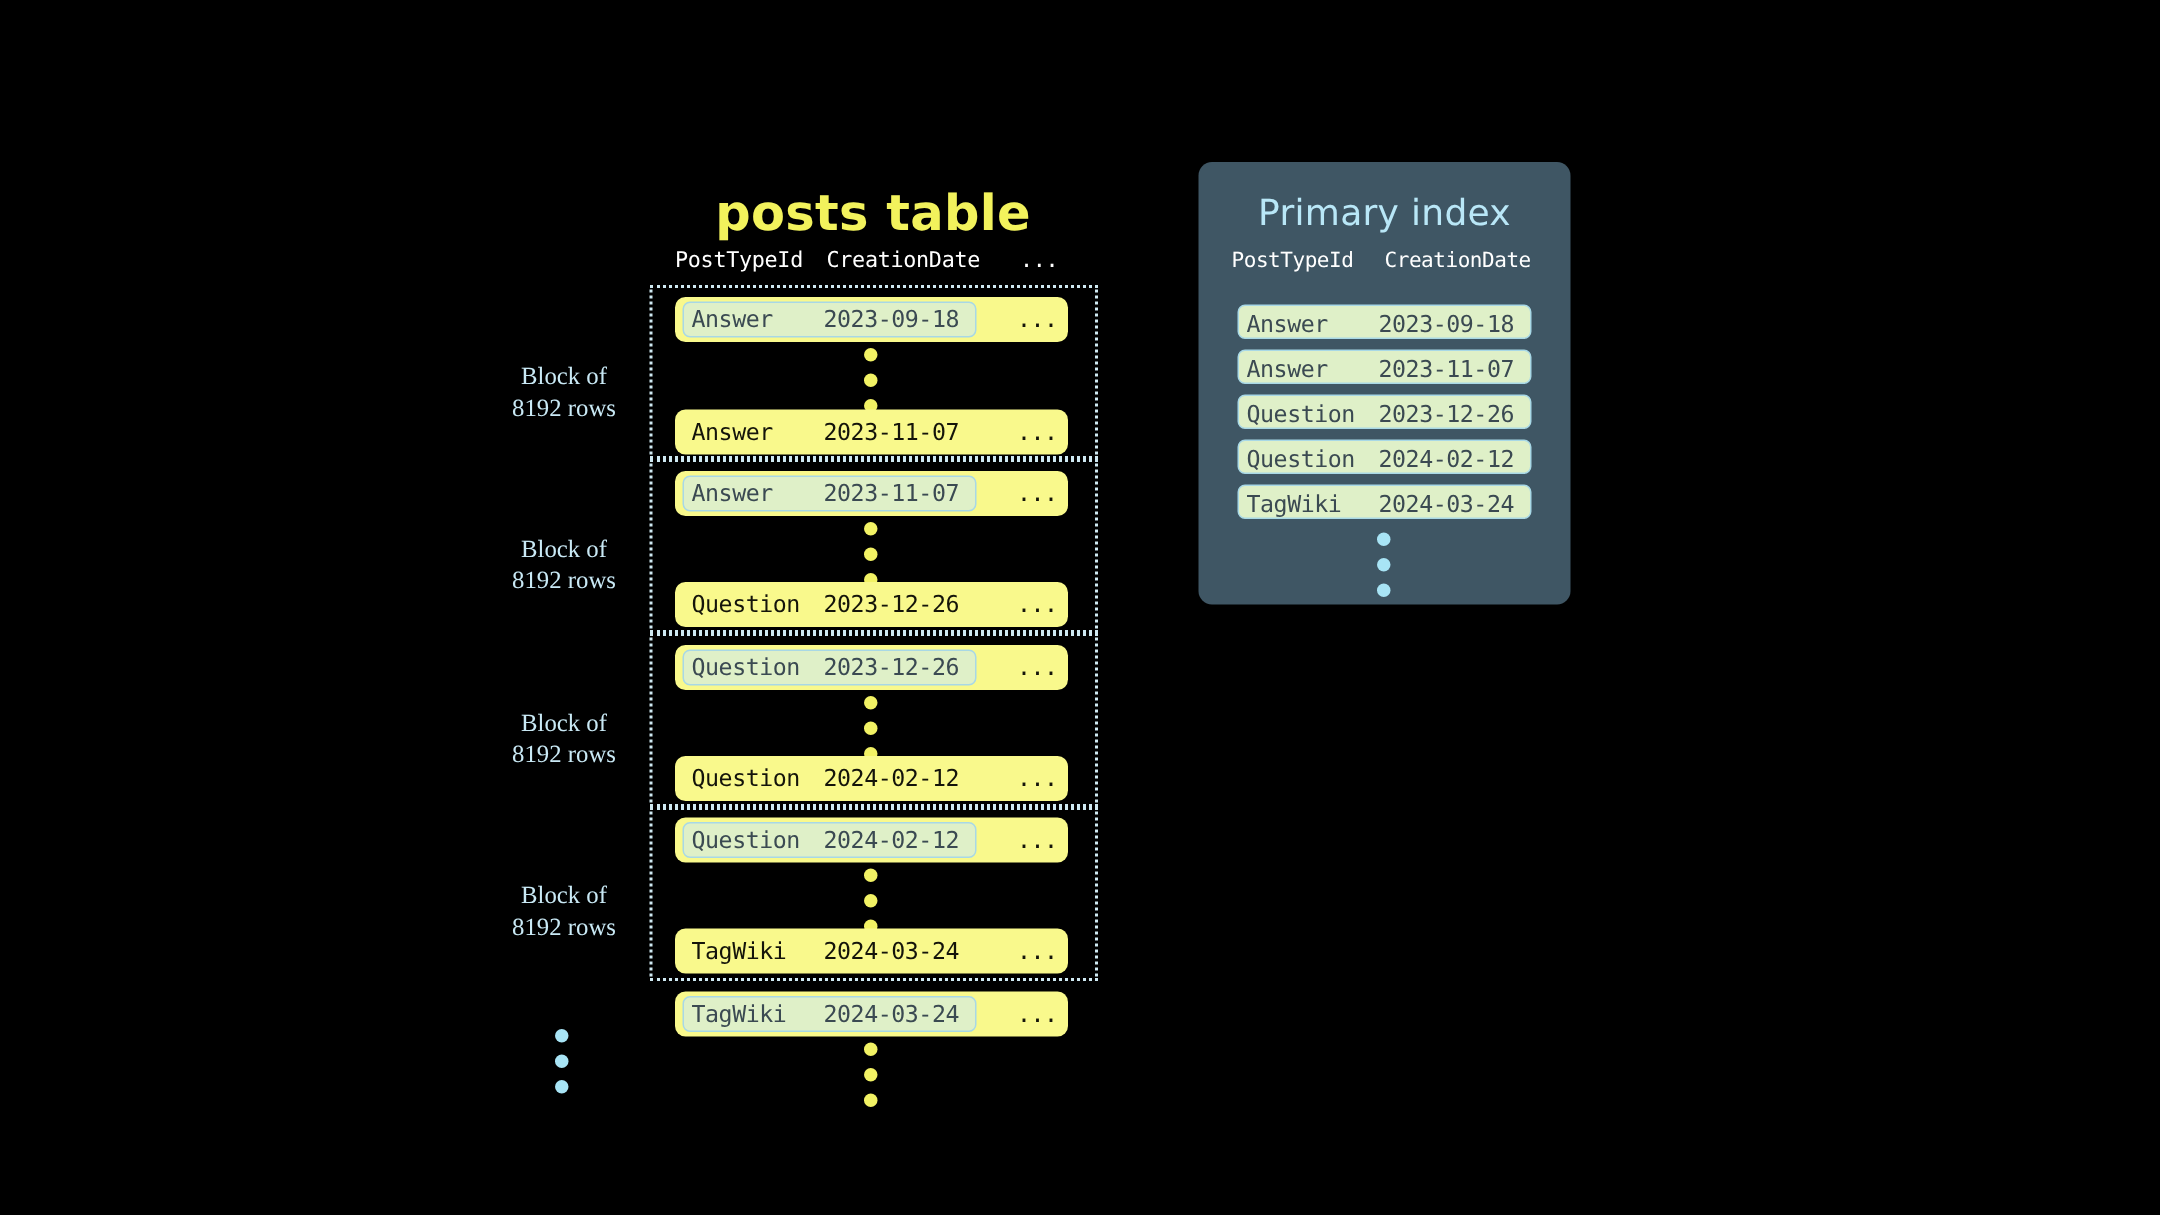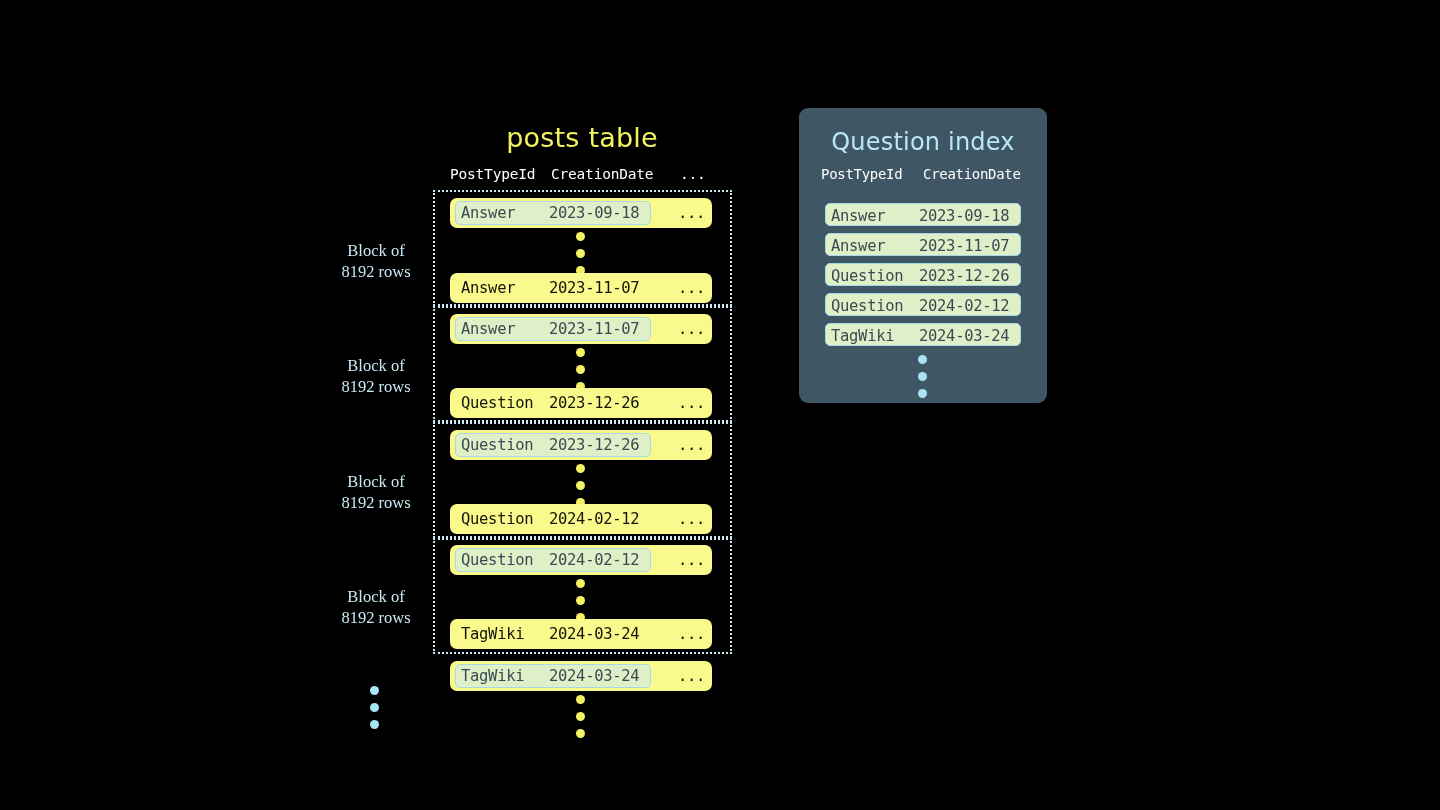--- a/index.html
+++ b/index.html
@@ -7,21 +7,21 @@
     width:1440px;height:810px;position:relative;overflow:hidden;
     font-family:"DejaVu Sans Mono", monospace;
   }
   .stage{position:absolute;inset:0;}
 
   
   #posts-table-title{
     position:absolute;left:432px;top:122px;width:300px;
     text-align:center;color:#F2F25C;
     font-family:"DejaVu Sans", sans-serif;
-    font-size:27px;font-weight:400;letter-spacing:.2px;
+    font-size:33px;font-weight:700;letter-spacing:.2px;
   }
   #posts-table-header{
     position:absolute;left:432px;top:166px;width:300px;height:20px;
     color:#FFFFFF;font-size:14.5px;letter-spacing:-0.2px;
   }
   #posts-table-header .h-type{position:absolute;left:18px;top:0;}
   #posts-table-header .h-date{position:absolute;left:119px;top:0;}
   #posts-table-header .h-rest{position:absolute;left:248px;top:0;}
 
   .block{
@@ -226,21 +226,21 @@
       <i></i>
       <i></i>
   </div>
   <div class="bdots" style="left:370px;top:686px;">
     <i></i>
       <i></i>
       <i></i>
   </div>
 
   <div id="primary-index-panel">
-    <div id="primary-index-title">Question index</div>
+    <div id="primary-index-title">Primary index</div>
     <div id="primary-index-header">
       <span class="h-type">PostTypeId</span>
       <span class="h-date">CreationDate</span>
     </div>
 
     <div class="idx-row" style="top:95px;">
       <span class="c-type">Answer</span>
       <span class="c-date">2023-09-18</span>
     </div>
     <div class="idx-row" style="top:125px;">

